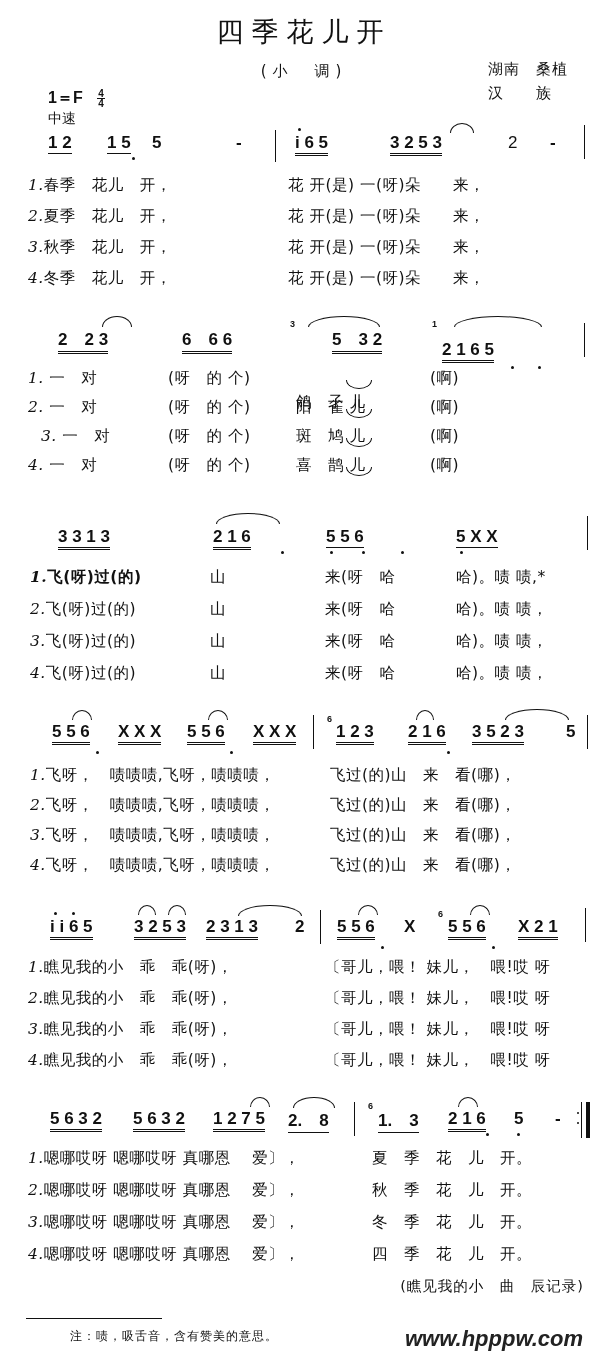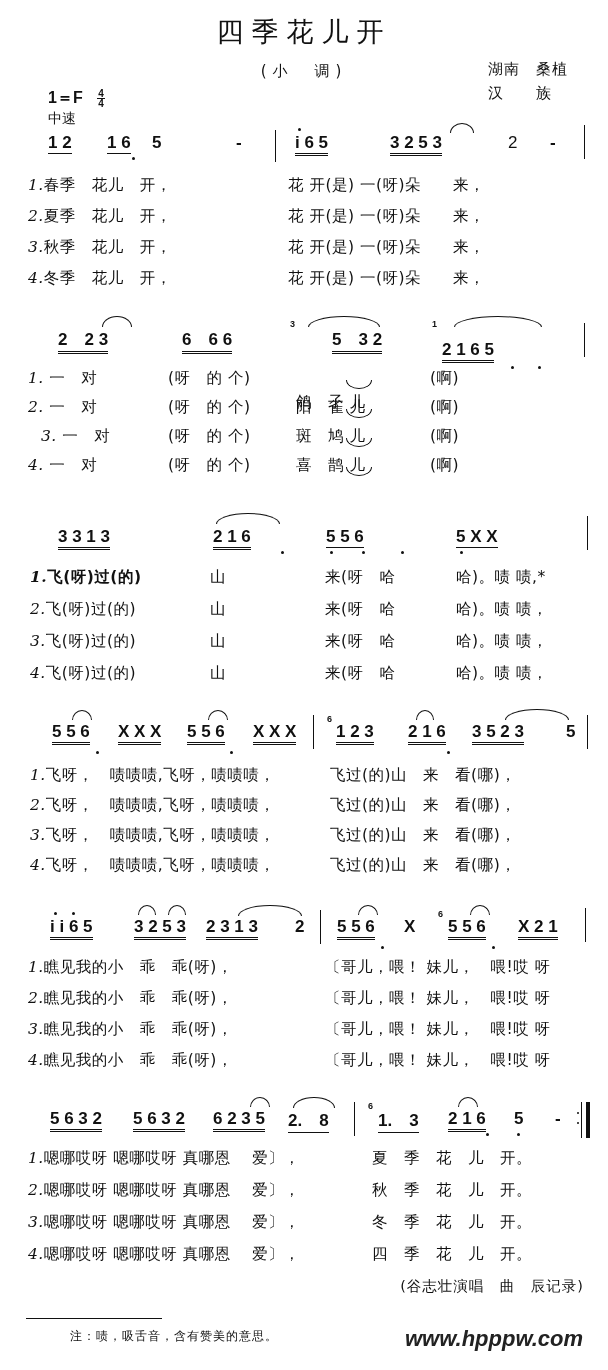--- a/index.html
+++ b/index.html
@@ -44,21 +44,21 @@
   <span class="timesig">
     <span>4</span>
     <span class="bar"></span>
     <span>4</span>
   </span>
 </div>
 <div class="abs tempo">中速</div>
 
 <div class="abs notes" style="left:0;top:0;">
   <span class="n u1" style="left:48px;top:133px;">1 2</span>
-  <span class="n u1" style="left:107px;top:133px;">1 6</span>
+  <span class="n u1" style="left:107px;top:133px;">1 5</span>
   <span class="dot" style="left:132px;top:157px;"></span>
   <span class="n" style="left:152px;top:133px;">5</span>
   <span class="n" style="left:236px;top:133px;">-</span>
   <span class="barline" style="left:275px;top:130px;height:32px;"></span>
   <span class="n u2" style="left:295px;top:133px;">i 6 5</span>
   <span class="dot" style="left:298px;top:128px;"></span>
   <span class="n u2" style="left:390px;top:133px;">3 2 5 3</span>
   <span class="slur" style="left:450px;top:123px;width:22px;height:9px;"></span>
   <span class="n" style="left:508px;top:133px;font-weight:normal;">2</span>
   <span class="n" style="left:550px;top:133px;">-</span>
@@ -205,21 +205,21 @@
   <div class="lyric" style="left:28px;top:1019px;"><span class="vn">3.</span><span>瞧见我的小　乖　乖(呀)，</span></div>
   <div class="lyric" style="left:325px;top:1019px;">〔哥儿，喂！ 妹儿，　喂!哎 呀</div>
   <div class="lyric" style="left:28px;top:1050px;"><span class="vn">4.</span><span>瞧见我的小　乖　乖(呀)，</span></div>
   <div class="lyric" style="left:325px;top:1050px;">〔哥儿，喂！ 妹儿，　喂!哎 呀</div>
 </div>
 
 <div class="abs notes" style="left:0;top:0;">
   <span class="n u2" style="left:50px;top:1109px;">5 6 3 2</span>
   <span class="n u2" style="left:133px;top:1109px;">5 6 3 2</span>
   <span class="slur" style="left:250px;top:1097px;width:18px;height:9px;"></span>
-  <span class="n u2" style="left:213px;top:1109px;">6 2 3 5</span>
+  <span class="n u2" style="left:213px;top:1109px;">1 2 7 5</span>
   <span class="slur" style="left:293px;top:1097px;width:40px;height:10px;"></span>
   <span class="n u1" style="left:288px;top:1109px;">2.　8</span>
   <span class="barline" style="left:354px;top:1102px;height:34px;"></span>
   <span class="grace" style="left:368px;top:1101px;">6</span>
   <span class="n u1" style="left:378px;top:1109px;">1.　3</span>
   <span class="slur" style="left:458px;top:1097px;width:18px;height:9px;"></span>
   <span class="n u2" style="left:448px;top:1109px;">2 1 6</span>
   <span class="dot" style="left:486px;top:1133px;"></span>
   <span class="n" style="left:514px;top:1109px;">5</span>
   <span class="dot" style="left:517px;top:1133px;"></span>
@@ -232,16 +232,16 @@
   <div class="lyric" style="left:28px;top:1148px;"><span class="vn">1.</span><span>嗯哪哎呀 嗯哪哎呀 真哪恩　 爱〕，</span></div>
   <div class="lyric" style="left:372px;top:1148px;">夏　季　花　儿　开。</div>
   <div class="lyric" style="left:28px;top:1180px;"><span class="vn">2.</span><span>嗯哪哎呀 嗯哪哎呀 真哪恩　 爱〕，</span></div>
   <div class="lyric" style="left:372px;top:1180px;">秋　季　花　儿　开。</div>
   <div class="lyric" style="left:28px;top:1212px;"><span class="vn">3.</span><span>嗯哪哎呀 嗯哪哎呀 真哪恩　 爱〕，</span></div>
   <div class="lyric" style="left:372px;top:1212px;">冬　季　花　儿　开。</div>
   <div class="lyric" style="left:28px;top:1244px;"><span class="vn">4.</span><span>嗯哪哎呀 嗯哪哎呀 真哪恩　 爱〕，</span></div>
   <div class="lyric" style="left:372px;top:1244px;">四　季　花　儿　开。</div>
 </div>
 
-<div class="abs credit">(谷志壮演唱　曲　辰记录)</div>
+<div class="abs credit">(瞧见我的小　曲　辰记录)</div>
 <div class="abs rule"></div>
 <div class="abs note-text">注：啧，吸舌音，含有赞美的意思。</div>
 <div class="abs watermark">www.hpppw.com</div>
 
 </body></html>

